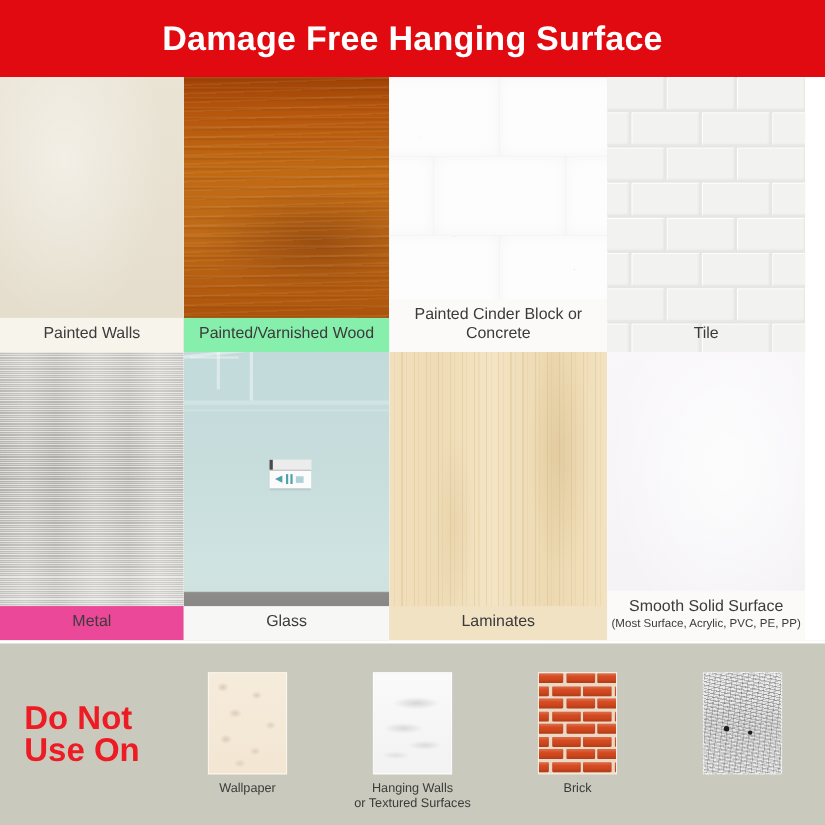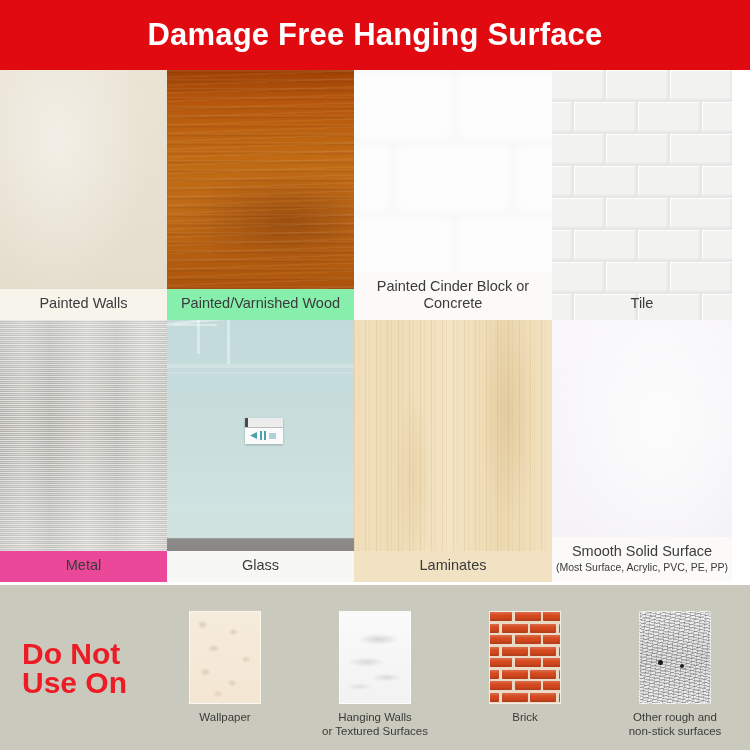--- a/index.html
+++ b/index.html
@@ -417,21 +417,17 @@
         <div class="dn-label">
           <div>Brick</div>
         </div>
       </div>
 
       <div class="dn-item">
         <div class="dn-swatch dx-rough">
           <div class="hole" style="left:18px;top:48px;width:5px;height:5px;"></div>
           <div class="hole" style="left:40px;top:52px;width:4px;height:4px;"></div>
         </div>
-        <div class="dn-label">
-          <div>Other rough and</div>
-          <div>non-stick surfaces</div>
-        </div>
       </div>
 
     </div>
   </div>
 </div>
 
 </body></html>

